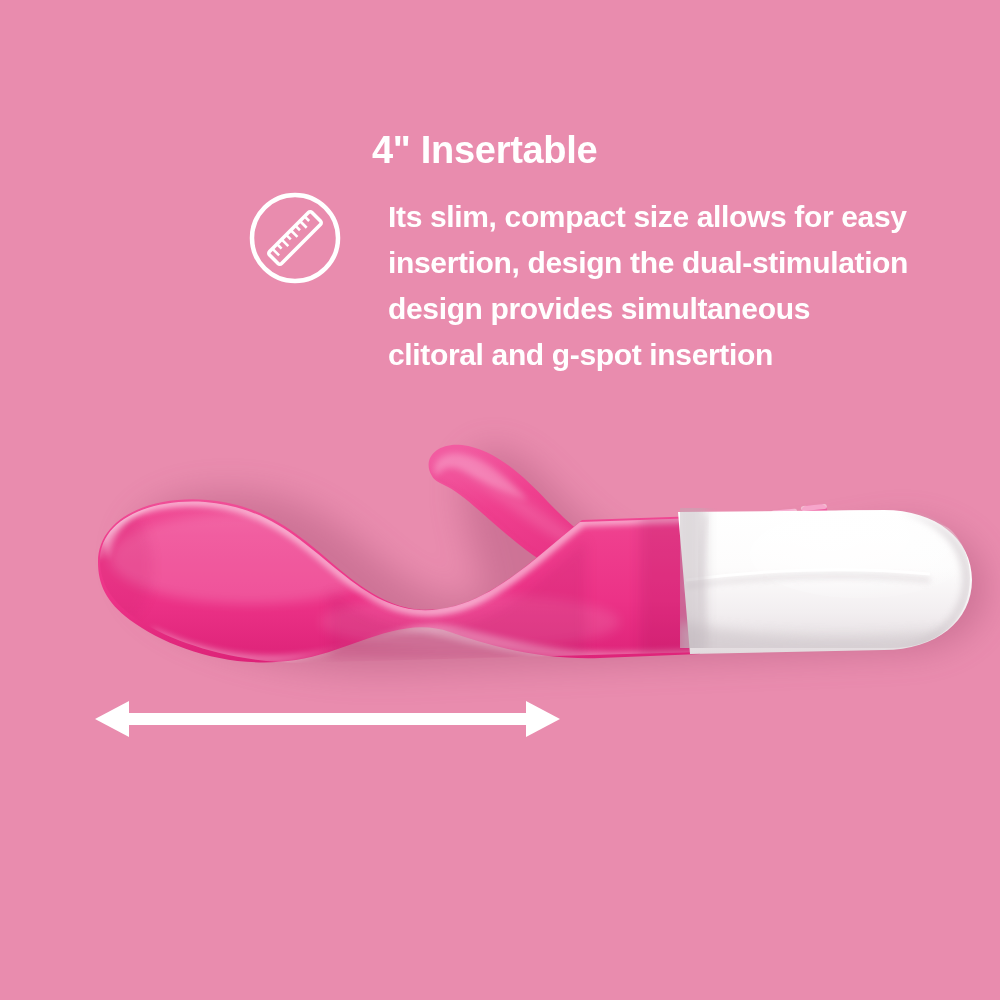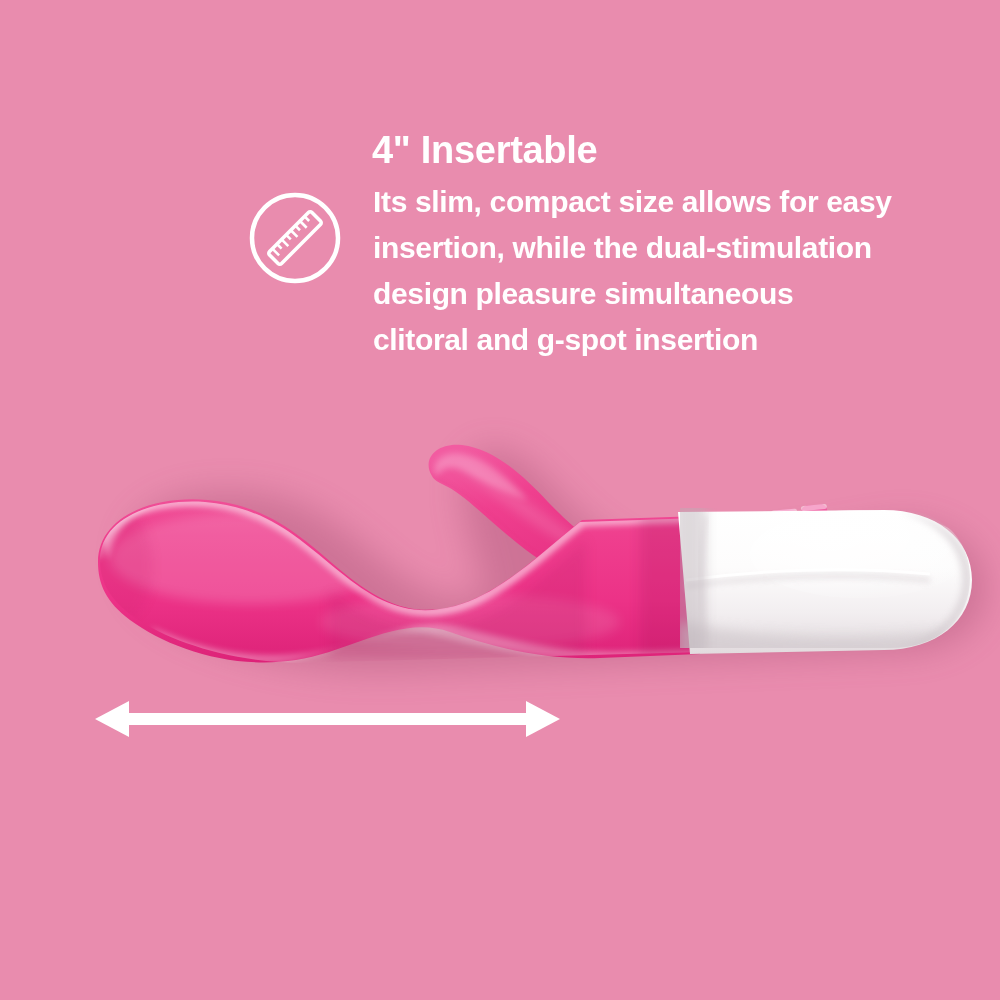--- a/index.html
+++ b/index.html
@@ -52,21 +52,21 @@
     margin: 0;
     font-size: 38px;
     font-weight: bold;
     line-height: 50px;
     color: #ffffff;
     letter-spacing: -0.3px;
     white-space: nowrap;
   }
 
   .feature-body {
-    margin: 1px;
+    margin: 16px;
     padding-top: 3px;
     font-size: 30px;
     font-weight: bold;
     line-height: 46px;
     color: #ffffff;
     letter-spacing: -0.35px;
   }
   .feature-body .line {
     display: block;
     white-space: nowrap;
@@ -123,22 +123,22 @@
             <line x1="69.0" y1="38.5" x2="69.0" y2="45"></line>
           </g>
         </g>
       </svg>
     </div>
 
     <div class="feature-text">
       <h2 class="feature-headline">4" Insertable</h2>
       <p class="feature-body">
         <span class="line">Its slim, compact size allows for easy</span>
-        <span class="line">insertion, while the dual-stimulation</span>
-        <span class="line">design pleasure simultaneous</span>
+        <span class="line">insertion, design the dual-stimulation</span>
+        <span class="line">design provides simultaneous</span>
         <span class="line">clitoral and g-spot insertion</span>
       </p>
     </div>
   </div>
 
   <div class="product-stage">
     <svg viewBox="0 0 1000 330" xmlns="http://www.w3.org/2000/svg" aria-hidden="true">
       <defs>
 
         <filter id="dropShadowBlur" x="-30%" y="-30%" width="160%" height="180%">

